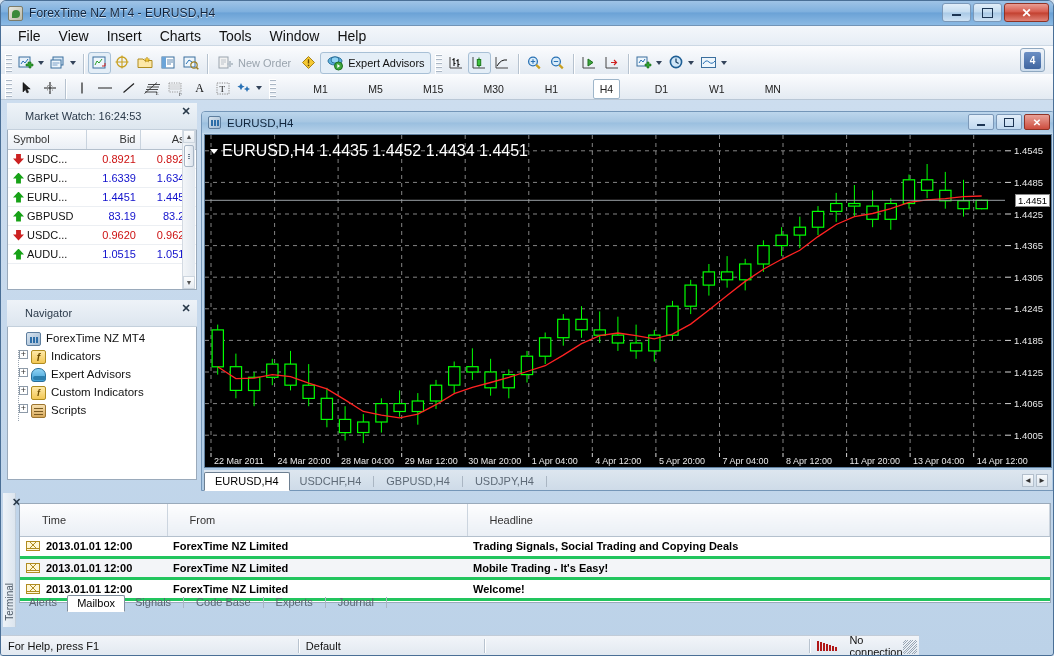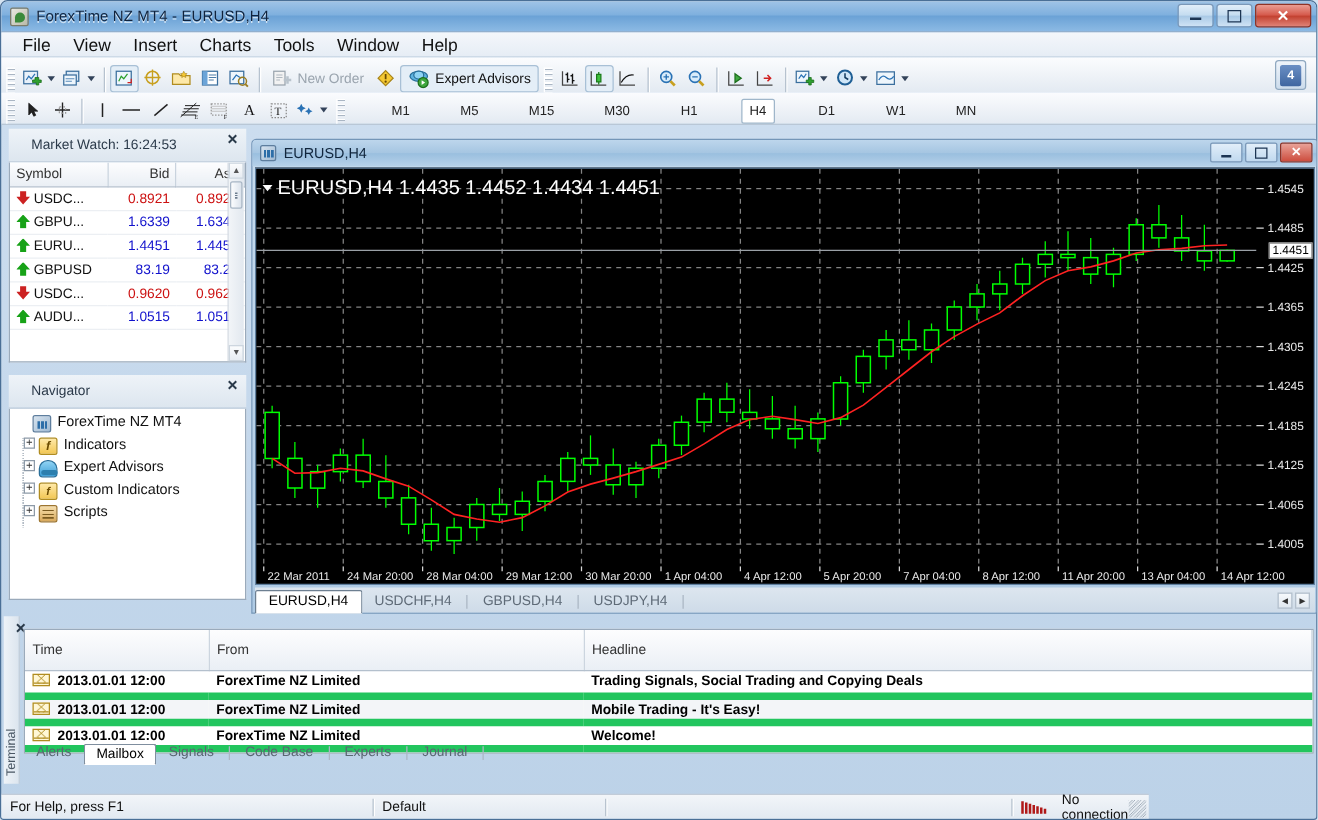--- a/index.html
+++ b/index.html
@@ -222,23 +222,23 @@
   .term-vlabel { position:absolute; left:2px; top:0; width:13px; height:134px;
     background:linear-gradient(90deg,#eef3f8,#dce5ee); border-right:1px solid #c3cfdb;
     display:flex; align-items:flex-end; justify-content:center; padding-bottom:6px; }
   .term-vlabel span { writing-mode:vertical-rl; transform:rotate(180deg); font-size:10px; color:#4a5764; }
   .term-close { position:absolute; left:11px; top:3px; font-size:11px; font-weight:bold; color:#2a3a4a; cursor:default; }
   .term-body { position:absolute; left:18px; top:10px; right:4px; height:100px;
     background:#fff; border:1px solid #9aaabb; overflow:hidden; }
   .mb-table { width:100%; border-collapse:collapse; font-size:11px; table-layout:fixed; }
   .mb-table th {
     background:linear-gradient(180deg,#fdfdfe,#eaeff5); font-weight:normal; color:#333;
-    height:32px; text-align:left; padding:0 6px; border-right:1px solid #ccd5df; border-bottom:1px solid #b4c0cd;
-  }
-  .mb-table td { height:21px; padding:0 6px; font-weight:bold; color:#000; border-bottom:6px solid #22c55e; }
+    height:32px; text-align:left; padding:0 22px; border-right:1px solid #ccd5df; border-bottom:1px solid #b4c0cd;
+  }
+  .mb-table td { height:21px; padding:0 6px; font-weight:bold; color:#000; border-bottom:3px solid #22c55e; }
   .mb-table tr.alt td { background:#f3f5f8; }
   .env { display:inline-block; width:14px;height:10px; margin-right:6px; vertical-align:-1px;
     background:#fff7d6; border:1px solid #b08c20; position:relative; }
   .env:after { content:''; position:absolute; left:0;top:0;width:12px;height:6px;
     border-bottom:1px solid #b08c20;
     background:linear-gradient(135deg,transparent 45%,#b08c20 45%,#b08c20 50%,transparent 50%),
                linear-gradient(225deg,transparent 45%,#b08c20 45%,#b08c20 50%,transparent 50%); }
   .term-tabs { position:absolute; left:18px; bottom:16px; right:4px; height:18px;
     display:flex; align-items:flex-end; }
 

